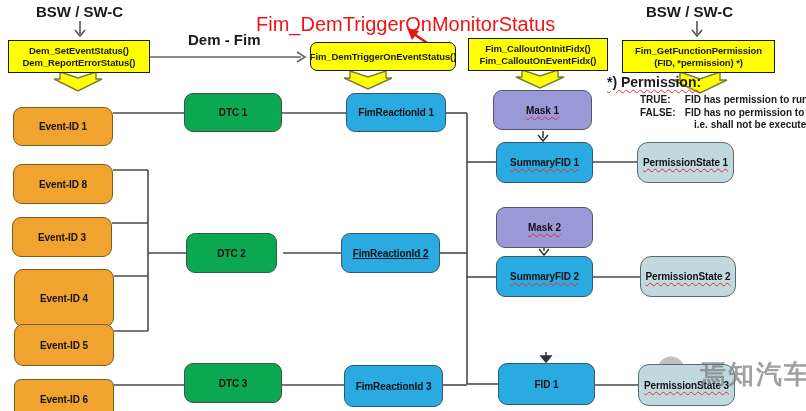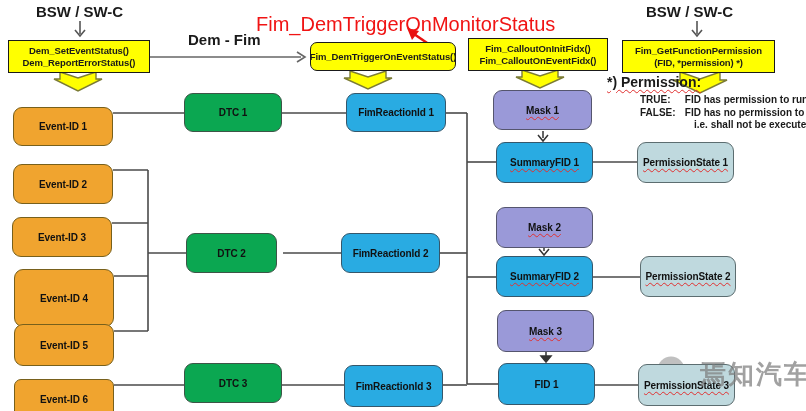--- a/index.html
+++ b/index.html
@@ -22,21 +22,21 @@
   .node{
     position:absolute;border:1.8px solid #555;border-radius:9px;
     display:flex;justify-content:center;align-items:center;
     font-weight:bold;font-size:10px;color:#111;text-align:center;
     letter-spacing:-0.1px;box-sizing:border-box;
   }
   .orange{background:#F0A42F;border-color:#77601c;margin-top:14px;}
   .green{background:#0BA751;border-color:#3d5547;}
   .blue{background:#29ABE2;border-color:#35576b;}
   .purple{background:#9A99D8;border-color:#55556e;}
-  .lightteal{background:#BFD9DE;border-color:#5c6d70;}
+  .lightteal{background:#BFD9DE;border-color:#5c6d70;border-radius:11px;}
   .sp{
     text-decoration-line:underline;text-decoration-style:wavy;
     text-decoration-color:#e03030;text-decoration-thickness:1px;text-underline-offset:2px;
   }
   .note{position:absolute;font-weight:bold;font-size:14px;color:#1a1a1a;white-space:nowrap;}
   .perm-row{position:absolute;font-weight:bold;font-size:10px;color:#1a1a1a;white-space:nowrap;}
   .perm-key{display:inline-block;width:42px;}
   svg.overlay{position:absolute;left:0;top:0;z-index:0;}
   .wm-text{
     position:absolute;left:700px;top:357px;font-size:26px;font-weight:bold;
@@ -156,21 +156,21 @@
   <div class="perm-row" style="left:640px;top:107px;">
     <span class="perm-key">FALSE:</span>
     <span>FID has no permission to run,</span>
   </div>
   <div class="perm-row" style="left:694px;top:119px;">i.e. shall not be executed</div>
 
   <div class="node orange" style="left:13px;top:93px;width:100px;height:39px;">
     <span>Event-ID 1</span>
     </div>
   <div class="node orange" style="left:13px;top:150px;width:100px;height:40px;">
-    <span>Event-ID 2</span>
+    <span>Event-ID 8</span>
     </div>
   <div class="node orange" style="left:12px;top:203px;width:100px;height:40px;">
     <span>Event-ID 3</span>
     </div>
   <div class="node orange" style="left:14px;top:255px;width:100px;height:58px;">
     <span>Event-ID 4</span>
     </div>
   <div class="node orange" style="left:14px;top:310px;width:100px;height:42px;">
     <span>Event-ID 5</span>
     </div>
@@ -184,36 +184,33 @@
   <div class="node green" style="left:186px;top:233px;width:91px;height:40px;">
     <span>DTC 2</span>
     </div>
   <div class="node green" style="left:184px;top:363px;width:98px;height:40px;">
     <span>DTC 3</span>
     </div>
 
   <div class="node blue" style="left:346px;top:93px;width:100px;height:39px;">
     <span>FimReactionId 1</span>
     </div>
-  <div class="node blue" style="left:341px;top:233px;width:99px;height:40px;">
+  <div class="node blue" style="left:341px;top:233px;width:99px;height:40px;text-decoration:underline;">
     <span>FimReactionId 2</span>
     </div>
   <div class="node blue" style="left:344px;top:365px;width:99px;height:42px;">
     <span>FimReactionId 3</span>
     </div>
 
   <div class="node purple" style="left:493px;top:90px;width:99px;height:40px;">
     <span class="sp">Mask 1</span>
     </div>
   <div class="node purple" style="left:496px;top:207px;width:97px;height:41px;">
     <span class="sp">Mask 2</span>
     </div>
-  <div class="node purple" style="left:497px;top:310px;width:97px;height:42px;">
-    <span class="sp">Mask 3</span>
-    </div>
 
   <div class="node blue" style="left:496px;top:142px;width:97px;height:41px;">
     <span class="sp">SummaryFID 1</span>
     </div>
   <div class="node blue" style="left:496px;top:256px;width:97px;height:41px;">
     <span class="sp">SummaryFID 2</span>
     </div>
   <div class="node blue" style="left:498px;top:363px;width:97px;height:42px;">
     <span>FID 1</span>
     </div>

